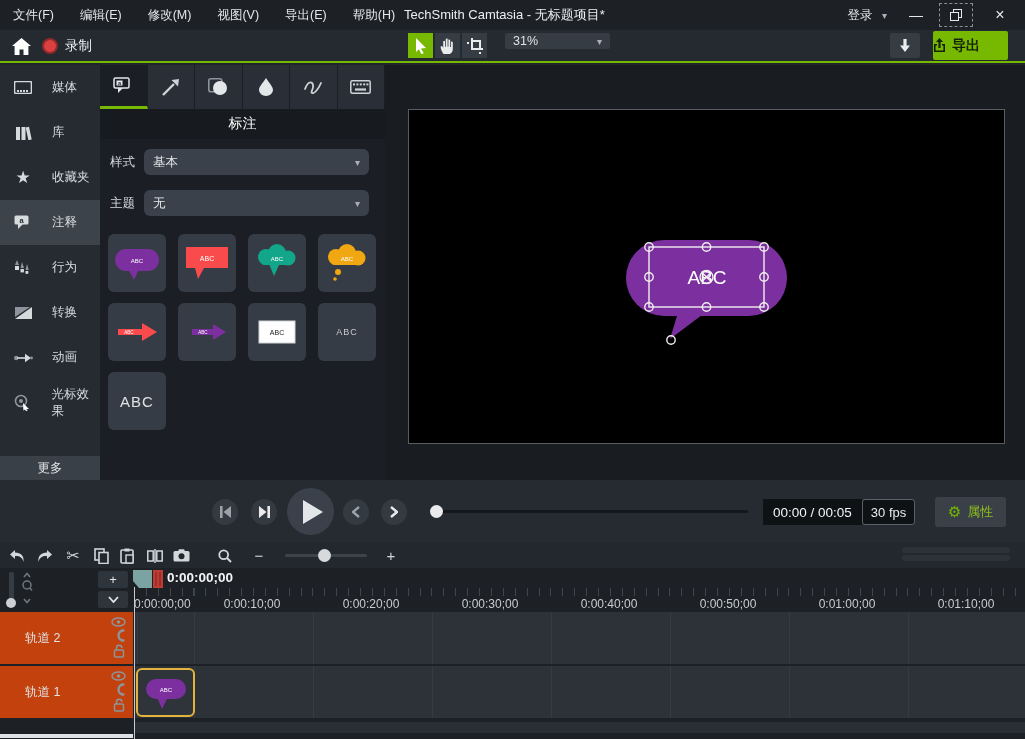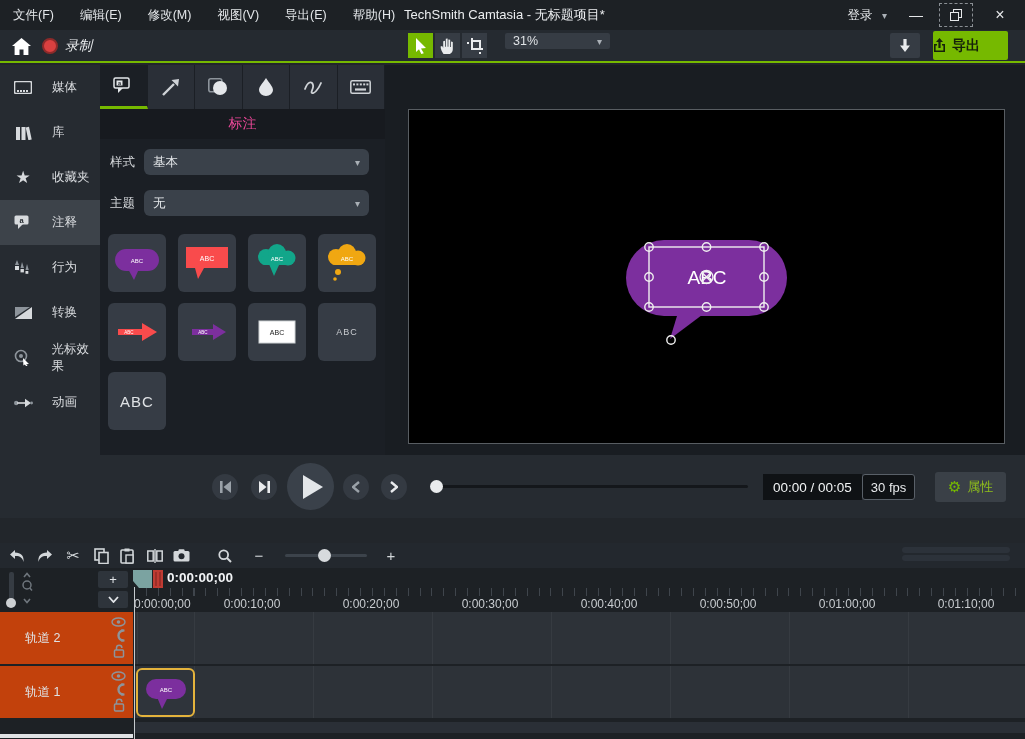--- a/index.html
+++ b/index.html
@@ -22,56 +22,56 @@
   .win-btn { position:absolute; top:3px; width:34px; height:24px; display:flex; align-items:center; justify-content:center; color:#e6e8ea; font-size:14px; }
   #btn-min { right:92px; }
   #btn-restore { right:52px; border:1px dashed #8a8f94; }
   #btn-close { right:8px; font-size:16px; }
 
   
   #toolbar { position:absolute; left:0; top:30px; width:1025px; height:33px; background:#252a30; border-bottom:2px solid #76b900; }
   #home-btn { position:absolute; left:8px; top:4px; width:26px; height:24px; display:flex; align-items:center; justify-content:center; }
   #record-btn { position:absolute; left:42px; top:4px; height:24px; display:flex; align-items:center; gap:7px; }
   #record-dot { width:16px; height:16px; border-radius:50%; background:#da4040; border:2px solid #8e2a2a; }
-  #record-label { font-size:13.5px; color:#eef0f2;font-style:italic; }
+  #record-label { font-size:13.5px; color:#eef0f2; }
   #canvas-tools { position:absolute; left:408px; top:3px; display:flex; gap:2px; }
   .tool-btn { width:25px; height:25px; background:#363c44; display:flex; align-items:center; justify-content:center; }
   .tool-btn.selected { background:#76b900; }
   #zoom-select { position:absolute; left:505px; top:3px; width:105px; height:16px; background:#363c44; border-radius:2px; display:flex; align-items:center; padding:0 8px; font-size:12.5px; color:#dfe2e5; }
   #zoom-select .caret { margin-left:auto; font-size:10px; color:#aab0b6; }
   #download-btn { position:absolute; right:105px; top:3px; width:30px; height:25px; background:#363c44; border-radius:2px; display:flex; align-items:center; justify-content:center; }
   #export-btn { position:absolute; right:17px; top:1px; width:75px; height:29px; background:#76b900; border-radius:2px; display:flex; align-items:center; justify-content:flex-start; gap:6px; color:#16220a; font-size:14px; font-weight:bold; }
 
   
   #main { position:absolute; left:0; top:65px; width:1025px; height:415px; }
   #sidebar { position:absolute; left:0; top:0; width:100px; height:415px; background:#262b31; }
   .side-item { position:relative; height:45px; display:flex; align-items:center; gap:19px; padding-left:13px; color:#dadde0; font-size:12.5px; }
   .side-item.selected { background:#3d434a; }
   .side-item .ic { width:20px; display:flex; justify-content:center; color:#d7dadd; }
   #more-bar { position:absolute; left:0; top:391px; width:100px; height:24px; background:#3a4047; display:flex; align-items:center; justify-content:center; font-size:12.5px; color:#dfe2e5; }
 
   #panel { position:absolute; left:100px; top:0; width:285px; height:415px; background:#1b1f25; }
   #tabstrip { position:absolute; left:0; top:0; width:285px; height:44px; display:flex; }
   .ptab { width:47.5px; height:44px; background:#2a2f37; border-right:1px solid #1b1f25; display:flex; align-items:center; justify-content:center; color:#cfd3d7; }
   .ptab.selected { background:#1b1f25; border-bottom:3px solid #76b900; }
-  #panel-title { position:absolute; left:0; top:44px; width:285px; height:30px; display:flex; align-items:center; justify-content:center; font-size:14px; color:#ec4899; background:#171a1f; }
+  #panel-title { position:absolute; left:0; top:44px; width:285px; height:30px; display:flex; align-items:center; justify-content:center; font-size:14px; color:#ffffff; background:#171a1f; }
   .combo-row { position:absolute; left:0; width:285px; height:26px; display:flex; align-items:center; }
   .combo-row .lbl { width:44px; padding-left:10px; font-size:12.5px; color:#d6d9dc; }
   .combo { flex:1; margin-right:16px; height:26px; background:#3a414a; border-radius:6px; display:flex; align-items:center; padding:12px 9px; font-size:12.5px; color:#e4e7ea; }
   .combo .caret { margin-left:auto; font-size:10px; color:#aab0b6; }
   #callout-grid { position:absolute; left:8px; top:169px; display:grid; grid-template-columns:repeat(4,58px); grid-auto-rows:58px; gap:11px 12px; }
   .callout-card { background:#363c45; border-radius:6px; display:flex; align-items:center; justify-content:center; }
   .plain-abc { color:#c9ccd0; font-size:9px; letter-spacing:1px; }
   .large-abc { color:#dfe2e5; font-size:15px; letter-spacing:1px; }
 
   #stage { position:absolute; left:385px; top:0; width:640px; height:415px; background:#191d22; }
   #canvas { position:absolute; left:23px; top:44px; width:597px; height:335px; background:#000; border:1px solid #585d62; }
 
   
-  #playbar { position:absolute; left:0; top:455px; width:1025px; height:63px; background:#262b31; }
+  #playbar { position:absolute; left:0; top:480px; width:1025px; height:63px; background:#262b31; }
   .pb-btn { position:absolute; border-radius:50%; background:#343a42; display:flex; align-items:center; justify-content:center; }
   #pb-play { background:#3a414a; }
   #scrub-track { position:absolute; left:437px; top:30px; width:311px; height:3px; background:#14171b; border-radius:2px; }
   #scrub-knob { position:absolute; left:430px; top:25px; width:13px; height:13px; border-radius:50%; background:#e9ebed; }
   #time-group { position:absolute; left:763px; top:19px; height:26px; display:flex; }
   #time-display { background:#0f1215; height:26px; padding:0 10px; display:flex; align-items:center; font-size:13.5px; color:#f2f4f5; }
   #fps-display { background:#0f1215; border:1px solid #596068; border-radius:3px; height:26px; padding:0 8px; display:flex; align-items:center; font-size:13px; color:#e8eaec; }
   #props-btn { position:absolute; left:935px; top:17px; width:71px; height:30px; background:#3a4047; border-radius:3px; display:flex; align-items:center; justify-content:center; gap:6px; }
   #props-btn .gear { color:#76b900; font-size:15px; }
   #props-btn .lbl { color:#8fbe1c; font-size:13px; }
@@ -237,38 +237,38 @@
         <span class="ic">
           <svg width="17" height="12" viewBox="0 0 17 12">
               <polygon points="0,12 17,12 17,0" fill="#d7dadd"></polygon>
               <polygon points="0,0 0,10 15,0" fill="#8d949b"></polygon>
             </svg>
         </span>
         <span>转换</span>
       </div>
       <div class="side-item">
         <span class="ic">
-          <svg width="17" height="17" viewBox="0 0 17 17">
-              <circle cx="7" cy="7" r="5.5" fill="none" stroke="#8d949b" stroke-width="1.6"></circle>
-              <circle cx="7" cy="7" r="2" fill="#8d949b"></circle>
-              <path d="M9 9 L15 15 L12.2 15.2 L13.6 17 L12 17 L10.8 15.4 L9.4 16.6 Z" fill="#ffffff"></path>
-            </svg>
-        </span>
-        <span>光标效果</span>
-      </div>
-      <div class="side-item">
-        <span class="ic">
           <svg width="19" height="10" viewBox="0 0 19 10">
               <circle cx="2.2" cy="5" r="2.2" fill="#8d949b"></circle>
               <rect x="3" y="4.2" width="9" height="1.6" fill="#d7dadd"></rect>
               <polygon points="11,0.8 17,5 11,9.2" fill="#d7dadd"></polygon>
               <circle cx="17.6" cy="5" r="1.4" fill="#8d949b"></circle>
             </svg>
         </span>
         <span>动画</span>
+      </div>
+      <div class="side-item">
+        <span class="ic">
+          <svg width="17" height="17" viewBox="0 0 17 17">
+              <circle cx="7" cy="7" r="5.5" fill="none" stroke="#8d949b" stroke-width="1.6"></circle>
+              <circle cx="7" cy="7" r="2" fill="#8d949b"></circle>
+              <path d="M9 9 L15 15 L12.2 15.2 L13.6 17 L12 17 L10.8 15.4 L9.4 16.6 Z" fill="#ffffff"></path>
+            </svg>
+        </span>
+        <span>光标效果</span>
       </div>
       <div id="more-bar">更多</div>
     </div>
 
     <div id="panel">
       <div id="tabstrip">
         <div class="ptab selected">
           <svg width="21" height="17" viewBox="0 0 21 17">
               <rect x="1" y="1" width="15" height="10" rx="1.5" fill="none" stroke="#e4e7ea" stroke-width="1.5"></rect>
               <polygon points="5,11 5,16 10,11" fill="#e4e7ea"></polygon>

